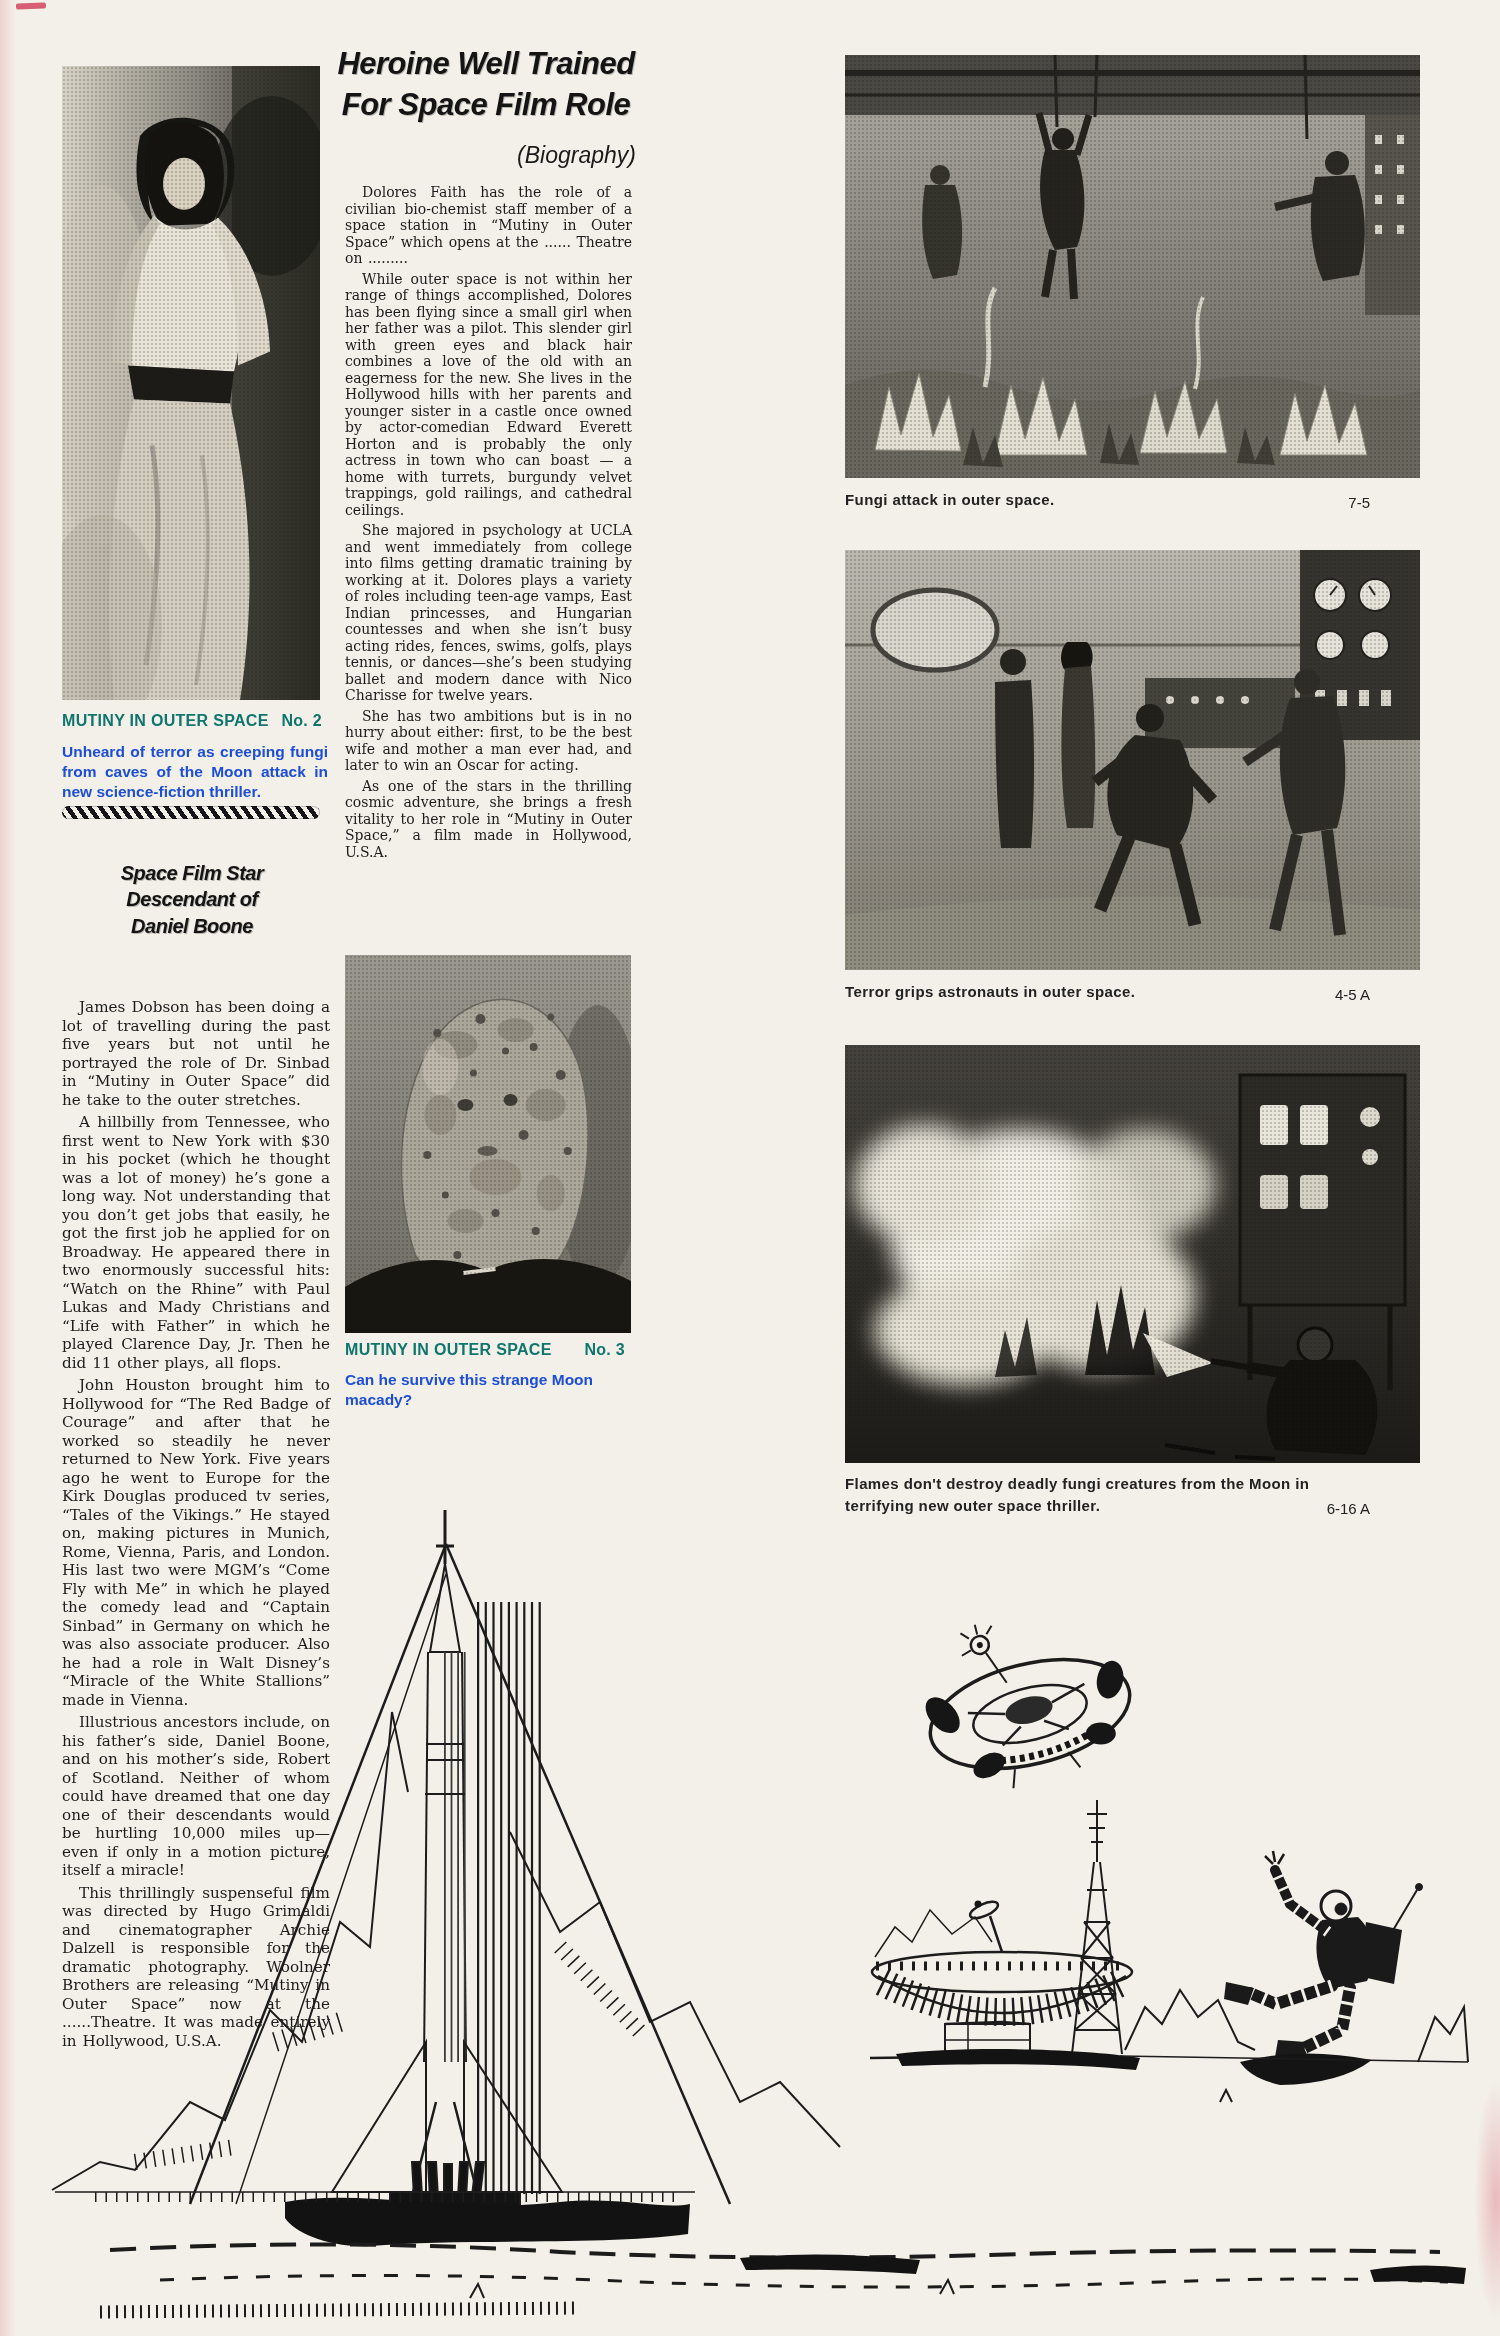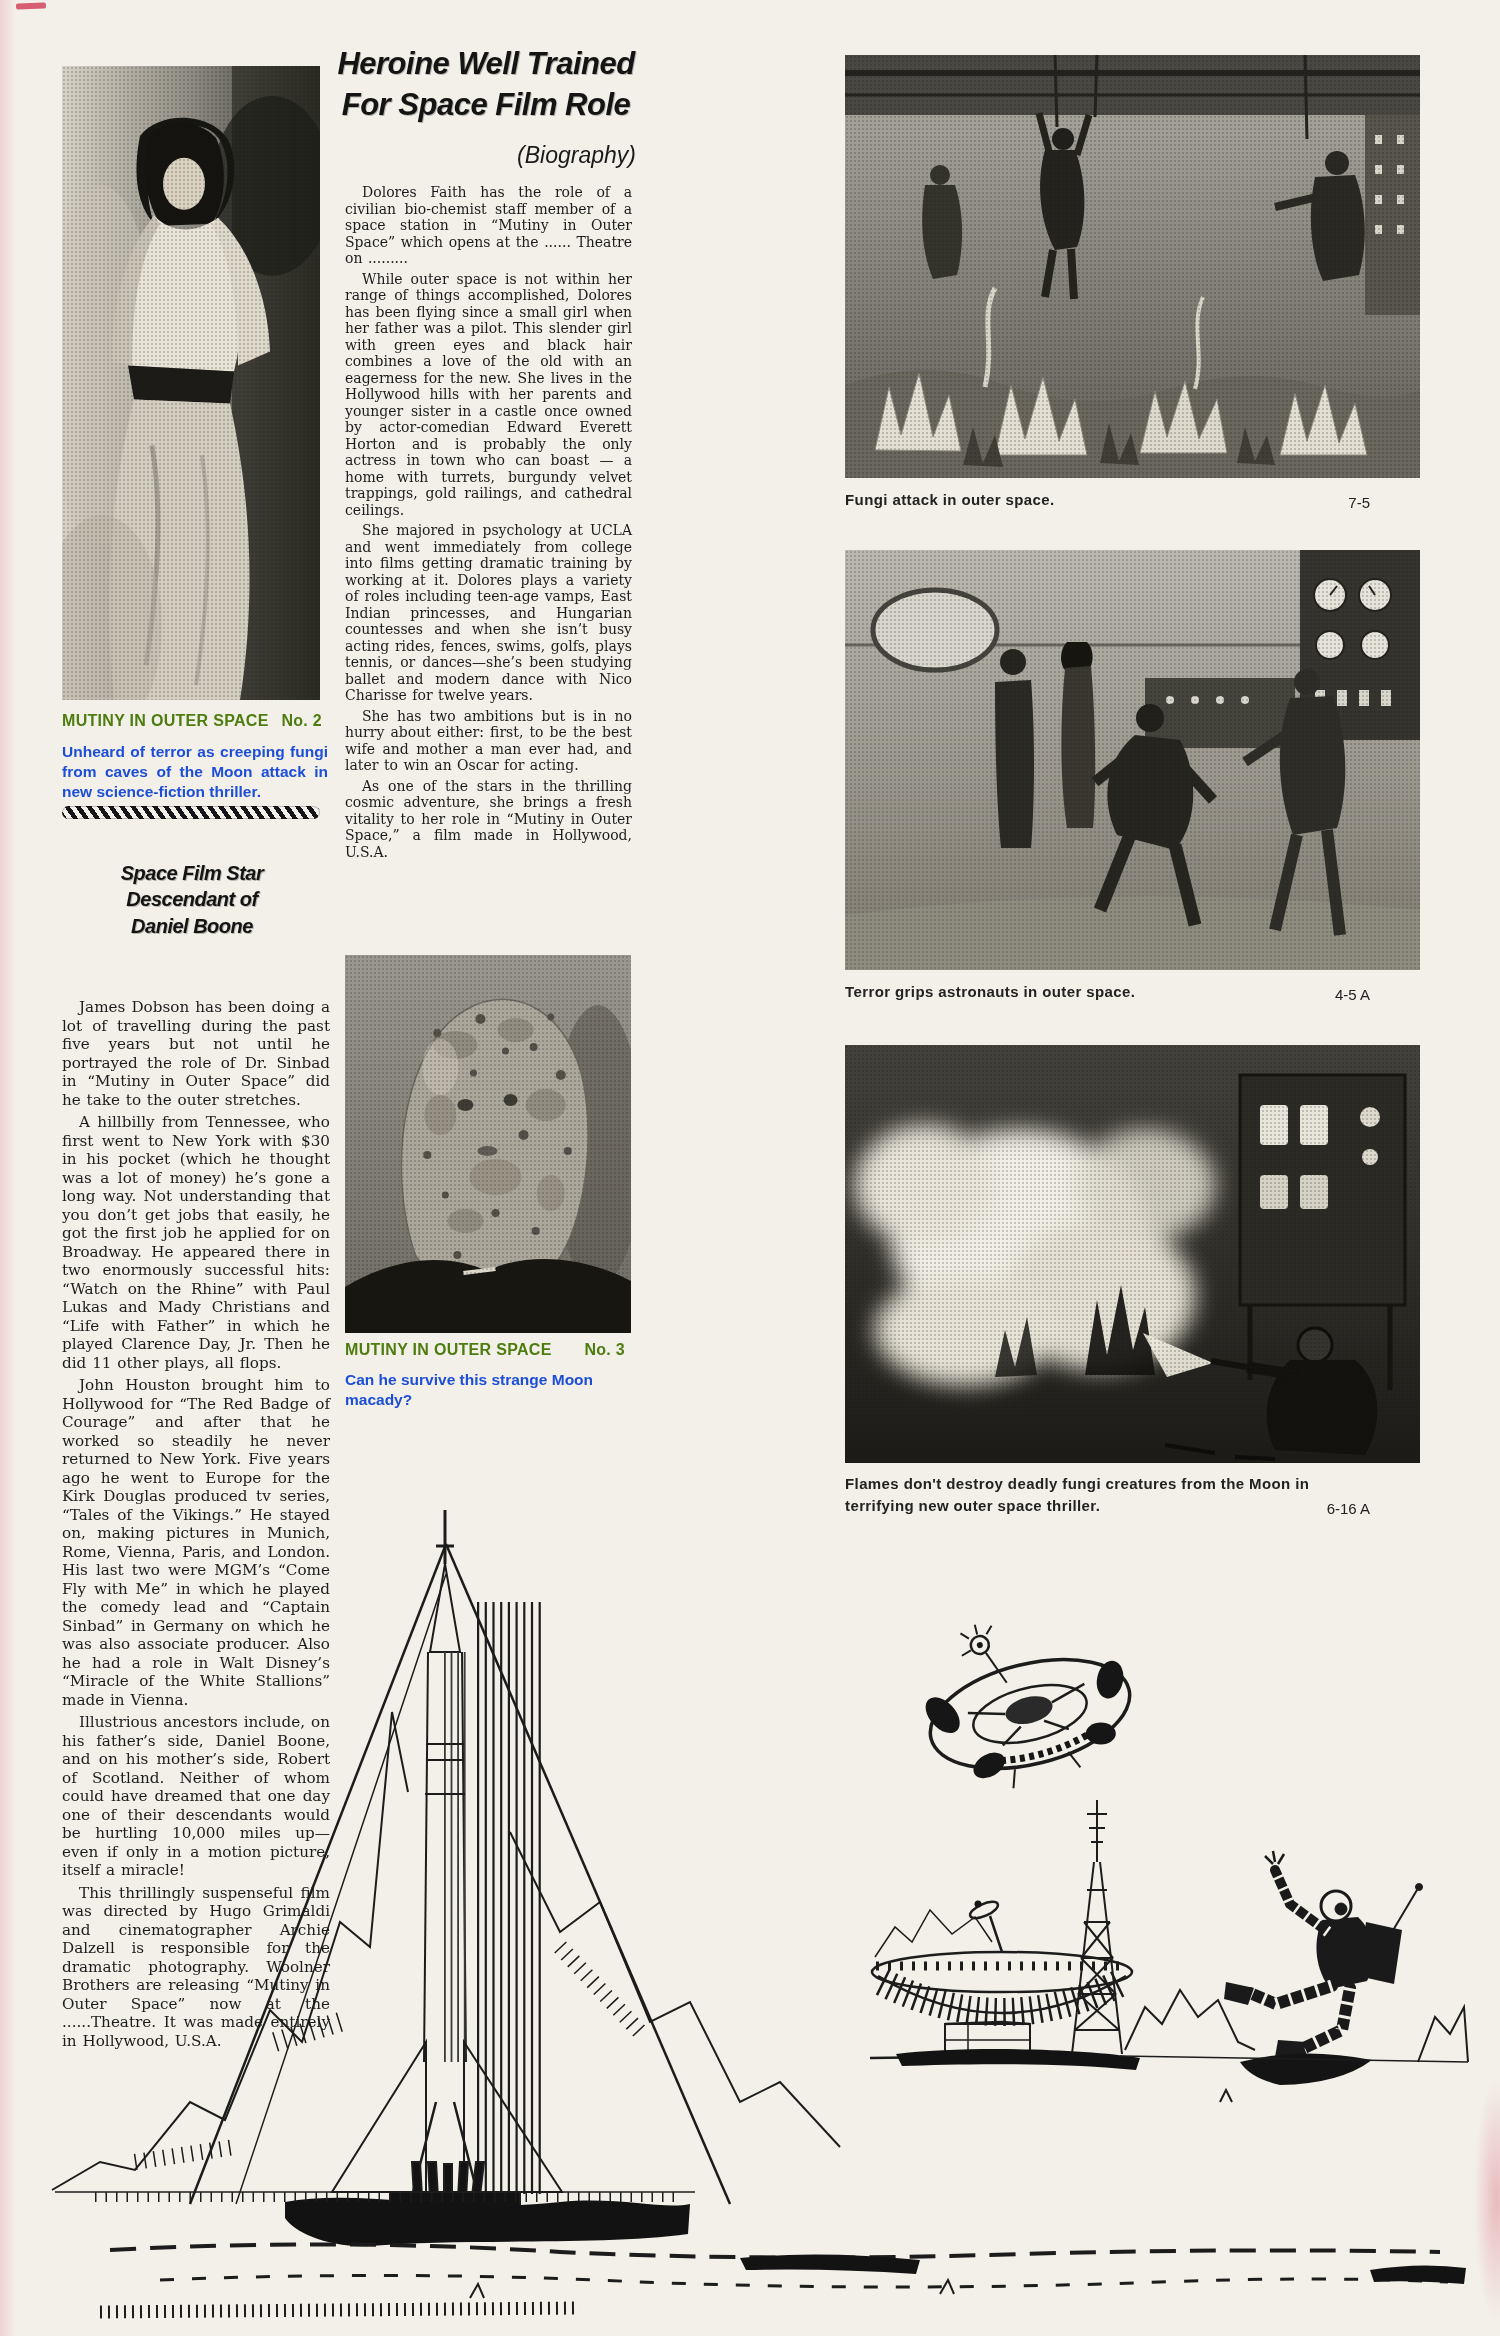--- a/index.html
+++ b/index.html
@@ -19,21 +19,21 @@
   
   figure.photo { position:absolute; margin:0; background:#8a877e; overflow:hidden; }
   figure.photo svg { display:block; width:100%; height:100%; }
   figure.photo::after { content:""; position:absolute; inset:0; pointer-events:none;
     background-image:radial-gradient(rgba(25,24,20,0.20) 0.8px, rgba(0,0,0,0) 1.4px);
     background-size:4px 4px; }
 
   
   .plabel { position:absolute; display:flex; justify-content:space-between;
     font-family:"Liberation Sans", sans-serif; font-weight:bold; font-size:16px;
-    letter-spacing:0.3px; color:#4d7c0f; }
+    letter-spacing:0.3px; color:#0f766e; }
   .pcap { position:absolute; margin:0; font-family:"Liberation Sans", sans-serif;
     font-weight:bold; font-size:15.5px; line-height:1.3; text-align:justify; color:#1d4ed8; }
   .rightcap { position:absolute; display:flex; justify-content:space-between;
     font-family:"Liberation Sans", sans-serif; color:#222;align-items:flex-end; }
   .rc-text { font-weight:bold; font-size:15px; letter-spacing:0.4px; line-height:1.45; }
   .rc-code { font-size:15px; margin-top:6px; margin-right:50px; white-space:nowrap; }
   .rightcap.two .rc-text { width:480px; }
   .rightcap.two .rc-code { margin-top:26px; }
 
   

